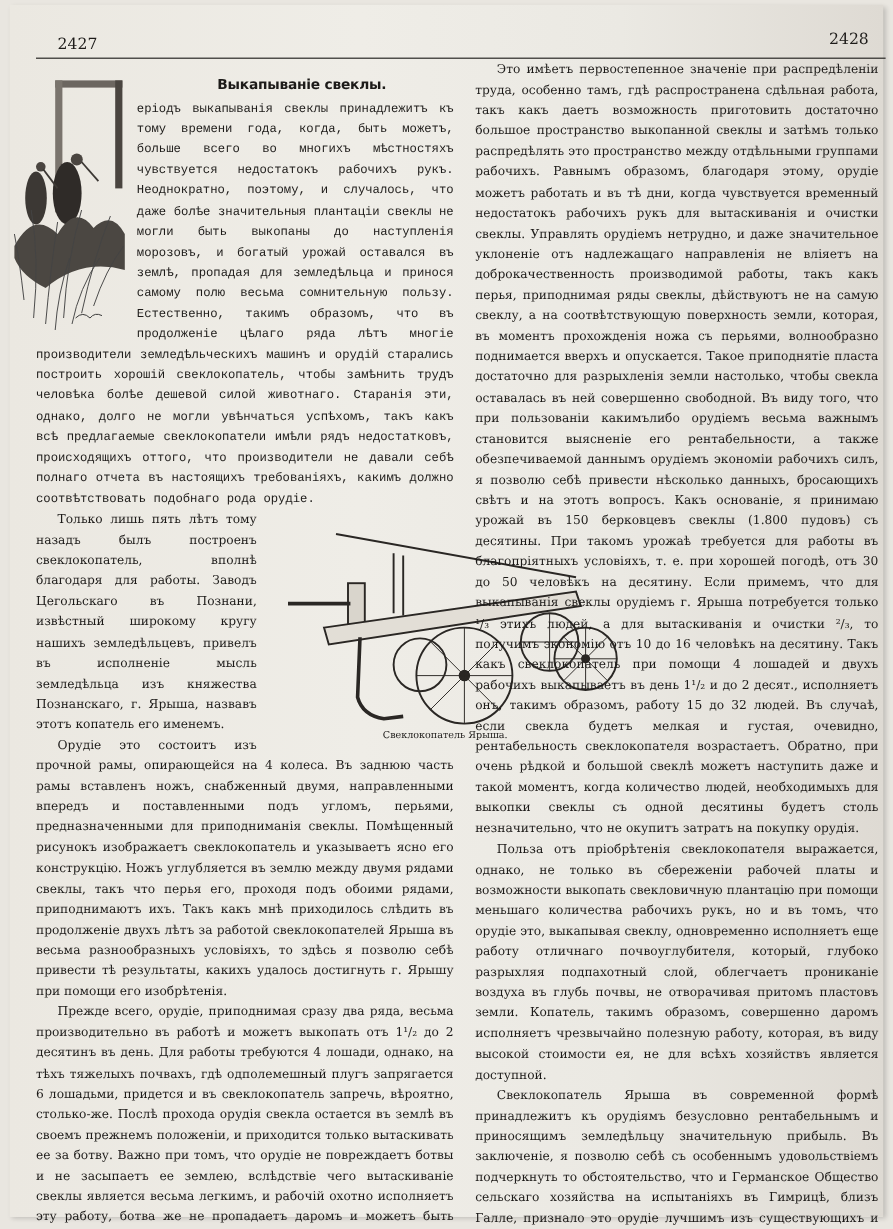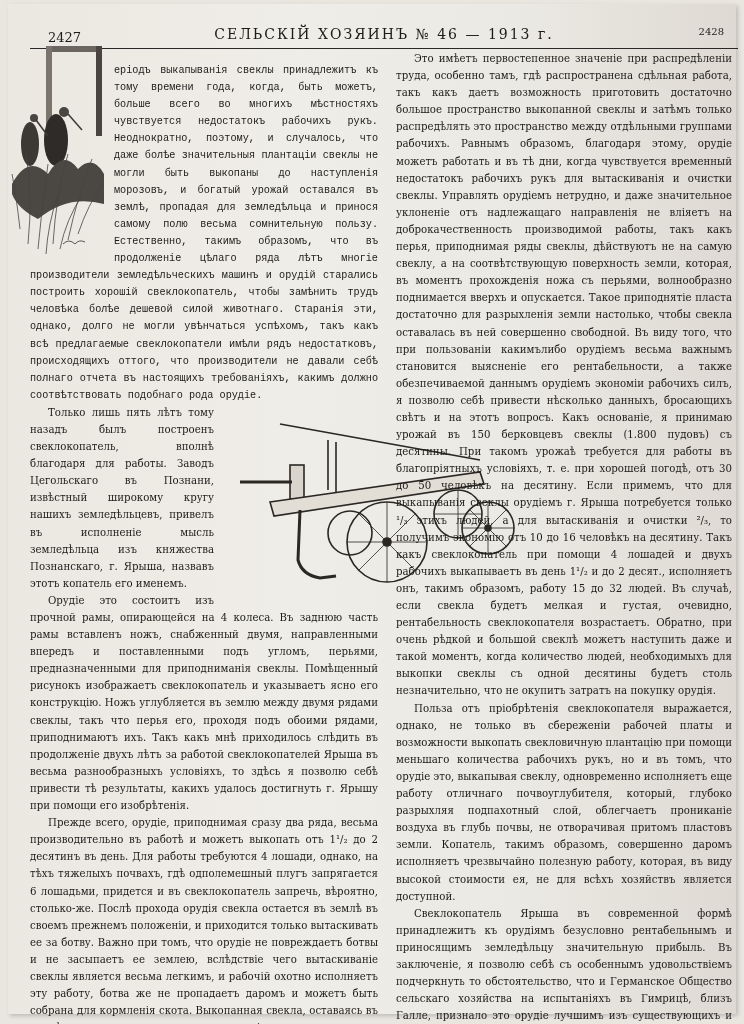--- a/index.html
+++ b/index.html
@@ -13,21 +13,21 @@
   .page {
     position: absolute; left: 8px; top: 4px; width: 728px; height: 1010px;
     background: linear-gradient(90deg, #ebe8e1 0%, #efede7 40%, #ebe9e3 70%, #dedad3 100%);
     box-shadow: 2px 2px 4px rgba(0,0,0,0.18);
   }
   .header {
     position: absolute; left: 22px; top: 18px; width: 708px; height: 26px;
     border-bottom: 1.2px solid #2a2826;
   }
   .pg-left { position: absolute; left: 18px; top: 8px; font-size: 13px; }
-  .pg-right { position: absolute; right: 14px; top: 4px; font-size: 10px; }
+  .pg-right { position: absolute; right: 14px; top: 4px; font-size: 13px; }
   .masthead { position: absolute; left: 0; right: 0; top: 4px; text-align: center; font-size: 14px; letter-spacing: 2px; }
 
   .col { position: absolute; font-size: 10.2px; line-height: 17.1px; text-align: justify; }
   .col-left { left: 30px; top: 62px; width: 348px; }
   .col-right { left: 396px; top: 50px; width: 336px; }
   .title { font-family: "DejaVu Sans", "Liberation Sans", sans-serif; font-weight: bold; font-size: 11.5px; text-align: center; margin: 0 0 4px 95px; letter-spacing: -0.2px; }
   .p { margin: 0; text-indent: 18px; }
   .noindent { text-indent: 0; font-family: Liberation Mono, monospace; }
   .float-art {
     float: left; width: 100px; height: 212px; margin: -18px 6px 0 -22px;
@@ -38,26 +38,26 @@
     position: relative;
   }
   .fig-caption { position: absolute; left: 0; right: 0; bottom: 0; text-align: center; font-size: 8px; }
 </style>
 </head>
 <body>
 
 <div class="page">
   <div class="header">
     <span class="pg-left">2427</span>
-    <div class="masthead">СЕЛЬСКIЙ ХОЗЯИНЪ № 46 — 1913 г.</div>
     <span class="pg-right">2428</span>
   </div>
 </div>
 
 <div class="col col-left">
+  <div class="title">Выкапыванiе свеклы.</div>
   <div class="float-art">
     <svg width="100" height="212" viewBox="0 0 100 212">
       <rect x="38" y="2" width="56" height="6" fill="#6c6660"></rect>
       <rect x="38" y="2" width="6" height="110" fill="#7a746d"></rect>
       <rect x="88" y="2" width="6" height="90" fill="#4a4540"></rect>
       <ellipse cx="22" cy="100" rx="9" ry="22" fill="#3c3834"></ellipse>
       <ellipse cx="48" cy="96" rx="12" ry="26" fill="#2f2b28"></ellipse>
       <circle cx="26" cy="74" r="4" fill="#4a4540"></circle>
       <circle cx="56" cy="68" r="5" fill="#4a4540"></circle>
       <line x1="28" y1="76" x2="40" y2="92" stroke="#3c3834" stroke-width="1.5"></line>
@@ -101,20 +101,21 @@
           <line x1="119" y1="104" x2="175" y2="160"></line>
             <line x1="175" y1="104" x2="119" y2="160"></line>
           <line x1="248" y1="92" x2="248" y2="144"></line>
             <line x1="222" y1="118" x2="274" y2="118"></line>
           <line x1="230" y1="100" x2="266" y2="136"></line>
             <line x1="266" y1="100" x2="230" y2="136"></line>
           <line x1="218" y1="80" x2="218" y2="128"></line>
             <line x1="194" y1="104" x2="242" y2="104"></line>
         </g>
       </svg>
+      <span class="fig-caption">Свеклокопатель Ярыша.</span>
     </span>
     <span>Только лишь пять лѣтъ тому назадъ былъ построенъ свеклокопатель, вполнѣ благодаря для работы. Заводъ Цегольскаго въ Познани, извѣстный широкому кругу нашихъ земледѣльцевъ, привелъ въ исполненiе мысль земледѣльца изъ княжества Познанскаго, г. Ярыша, назвавъ этотъ копатель его именемъ.</span>
   </p>
   <p class="p">Орудiе это состоитъ изъ прочной рамы, опирающейся на 4 колеса. Въ заднюю часть рамы вставленъ ножъ, снабженный двумя, направленными впередъ и поставленными подъ угломъ, перьями, предназначенными для приподниманiя свеклы. Помѣщенный рисунокъ изображаетъ свеклокопатель и указываетъ ясно его конструкцiю. Ножъ углубляется въ землю между двумя рядами свеклы, такъ что перья его, проходя подъ обоими рядами, приподнимаютъ ихъ. Такъ какъ мнѣ приходилось слѣдить въ продолженiе двухъ лѣтъ за работой свеклокопателей Ярыша въ весьма разнообразныхъ условiяхъ, то здѣсь я позволю себѣ привести тѣ результаты, какихъ удалось достигнуть г. Ярышу при помощи его изобрѣтенiя.</p>
   <p class="p">Прежде всего, орудiе, приподнимая сразу два ряда, весьма производительно въ работѣ и можетъ выкопать отъ 1¹/₂ до 2 десятинъ въ день. Для работы требуются 4 лошади, однако, на тѣхъ тяжелыхъ почвахъ, гдѣ одполемешный плугъ запрягается 6 лошадьми, придется и въ свеклокопатель запречь, вѣроятно, столько-же. Послѣ прохода орудiя свекла остается въ землѣ въ своемъ прежнемъ положенiи, и приходится только вытаскивать ее за ботву. Важно при томъ, что орудiе не повреждаетъ ботвы и не засыпаетъ ее землею, вслѣдствiе чего вытаскиванiе свеклы является весьма легкимъ, и рабочiй охотно исполняетъ эту работу, ботва же не пропадаетъ даромъ и можетъ быть собрана для кормленiя скота. Выкопанная свекла, оставаясь въ землѣ въ своемъ прежнемъ положенiи, можетъ ожидать нѣсколько дней, пока ее не вытащатъ, при чемъ не ванетъ и не страдаетъ въ случаѣ наступленiя заморозковъ.</p>
 </div>
 
 <div class="col col-right">
   <p class="p">Это имѣетъ первостепенное значенiе при распредѣленiи труда, особенно тамъ, гдѣ распространена сдѣльная работа, такъ какъ даетъ возможность приготовить достаточно большое пространство выкопанной свеклы и затѣмъ только распредѣлять это пространство между отдѣльными группами рабочихъ. Равнымъ образомъ, благодаря этому, орудiе можетъ работать и въ тѣ дни, когда чувствуется временный недостатокъ рабочихъ рукъ для вытаскиванiя и очистки свеклы. Управлять орудiемъ нетрудно, и даже значительное уклоненiе отъ надлежащаго направленiя не влiяетъ на доброкачественность производимой работы, такъ какъ перья, приподнимая ряды свеклы, дѣйствуютъ не на самую свеклу, а на соотвѣтствующую поверхность земли, которая, въ моментъ прохожденiя ножа съ перьями, волнообразно поднимается вверхъ и опускается. Такое приподнятiе пласта достаточно для разрыхленiя земли настолько, чтобы свекла оставалась въ ней совершенно свободной. Въ виду того, что при пользованiи какимълибо орудiемъ весьма важнымъ становится выясненiе его рентабельности, а также обезпечиваемой даннымъ орудiемъ экономiи рабочихъ силъ, я позволю себѣ привести нѣсколько данныхъ, бросающихъ свѣтъ и на этотъ вопросъ. Какъ основанiе, я принимаю урожай въ 150 берковцевъ свеклы (1.800 пудовъ) съ десятины. При такомъ урожаѣ требуется для работы въ благопрiятныхъ условiяхъ, т. е. при хорошей погодѣ, отъ 30 до 50 человѣкъ на десятину. Если примемъ, что для выкапыванiя свеклы орудiемъ г. Ярыша потребуется только ¹/₃ этихъ людей, а для вытаскиванiя и очистки ²/₃, то получимъ экономiю отъ 10 до 16 человѣкъ на десятину. Такъ какъ свеклокопатель при помощи 4 лошадей и двухъ рабочихъ выкапываетъ въ день 1¹/₂ и до 2 десят., исполняетъ онъ, такимъ образомъ, работу 15 до 32 людей. Въ случаѣ, если свекла будетъ мелкая и густая, очевидно, рентабельность свеклокопателя возрастаетъ. Обратно, при очень рѣдкой и большой свеклѣ можетъ наступить даже и такой моментъ, когда количество людей, необходимыхъ для выкопки свеклы съ одной десятины будетъ столь незначительно, что не окупитъ затратъ на покупку орудiя.</p>
   <p class="p">Польза отъ прiобрѣтенiя свеклокопателя выражается, однако, не только въ сбереженiи рабочей платы и возможности выкопать свекловичную плантацiю при помощи меньшаго количества рабочихъ рукъ, но и въ томъ, что орудiе это, выкапывая свеклу, одновременно исполняетъ еще работу отличнаго почвоуглубителя, который, глубоко разрыхляя подпахотный слой, облегчаетъ прониканiе воздуха въ глубь почвы, не отворачивая притомъ пластовъ земли. Копатель, такимъ образомъ, совершенно даромъ исполняетъ чрезвычайно полезную работу, которая, въ виду высокой стоимости ея, не для всѣхъ хозяйствъ является доступной.</p>

